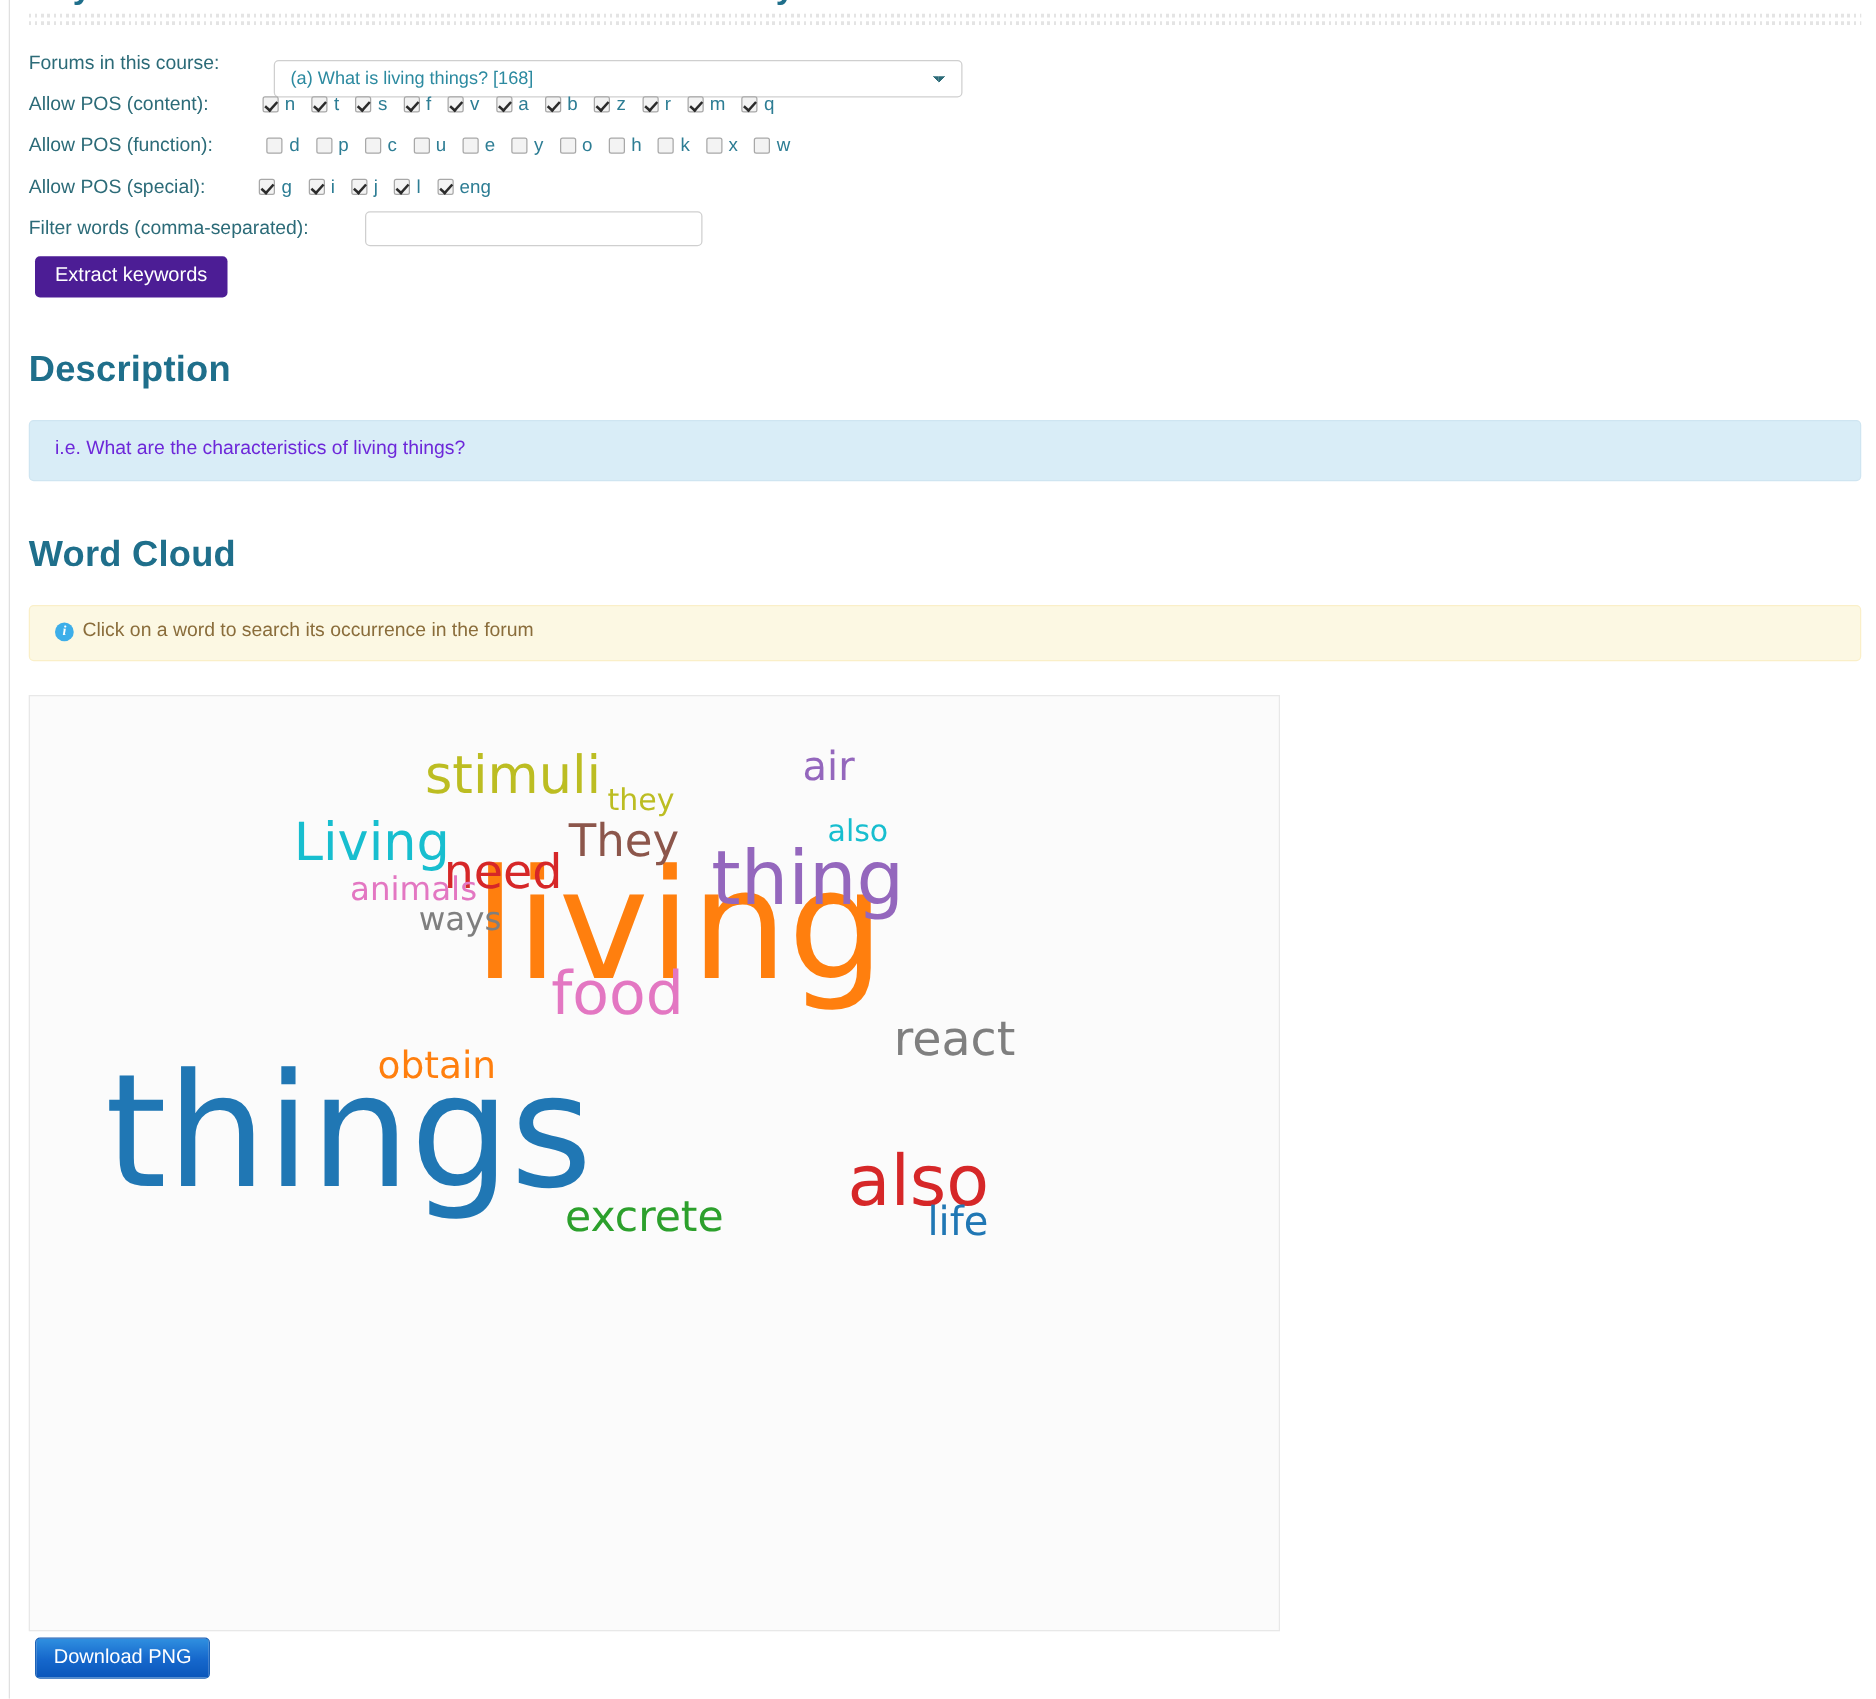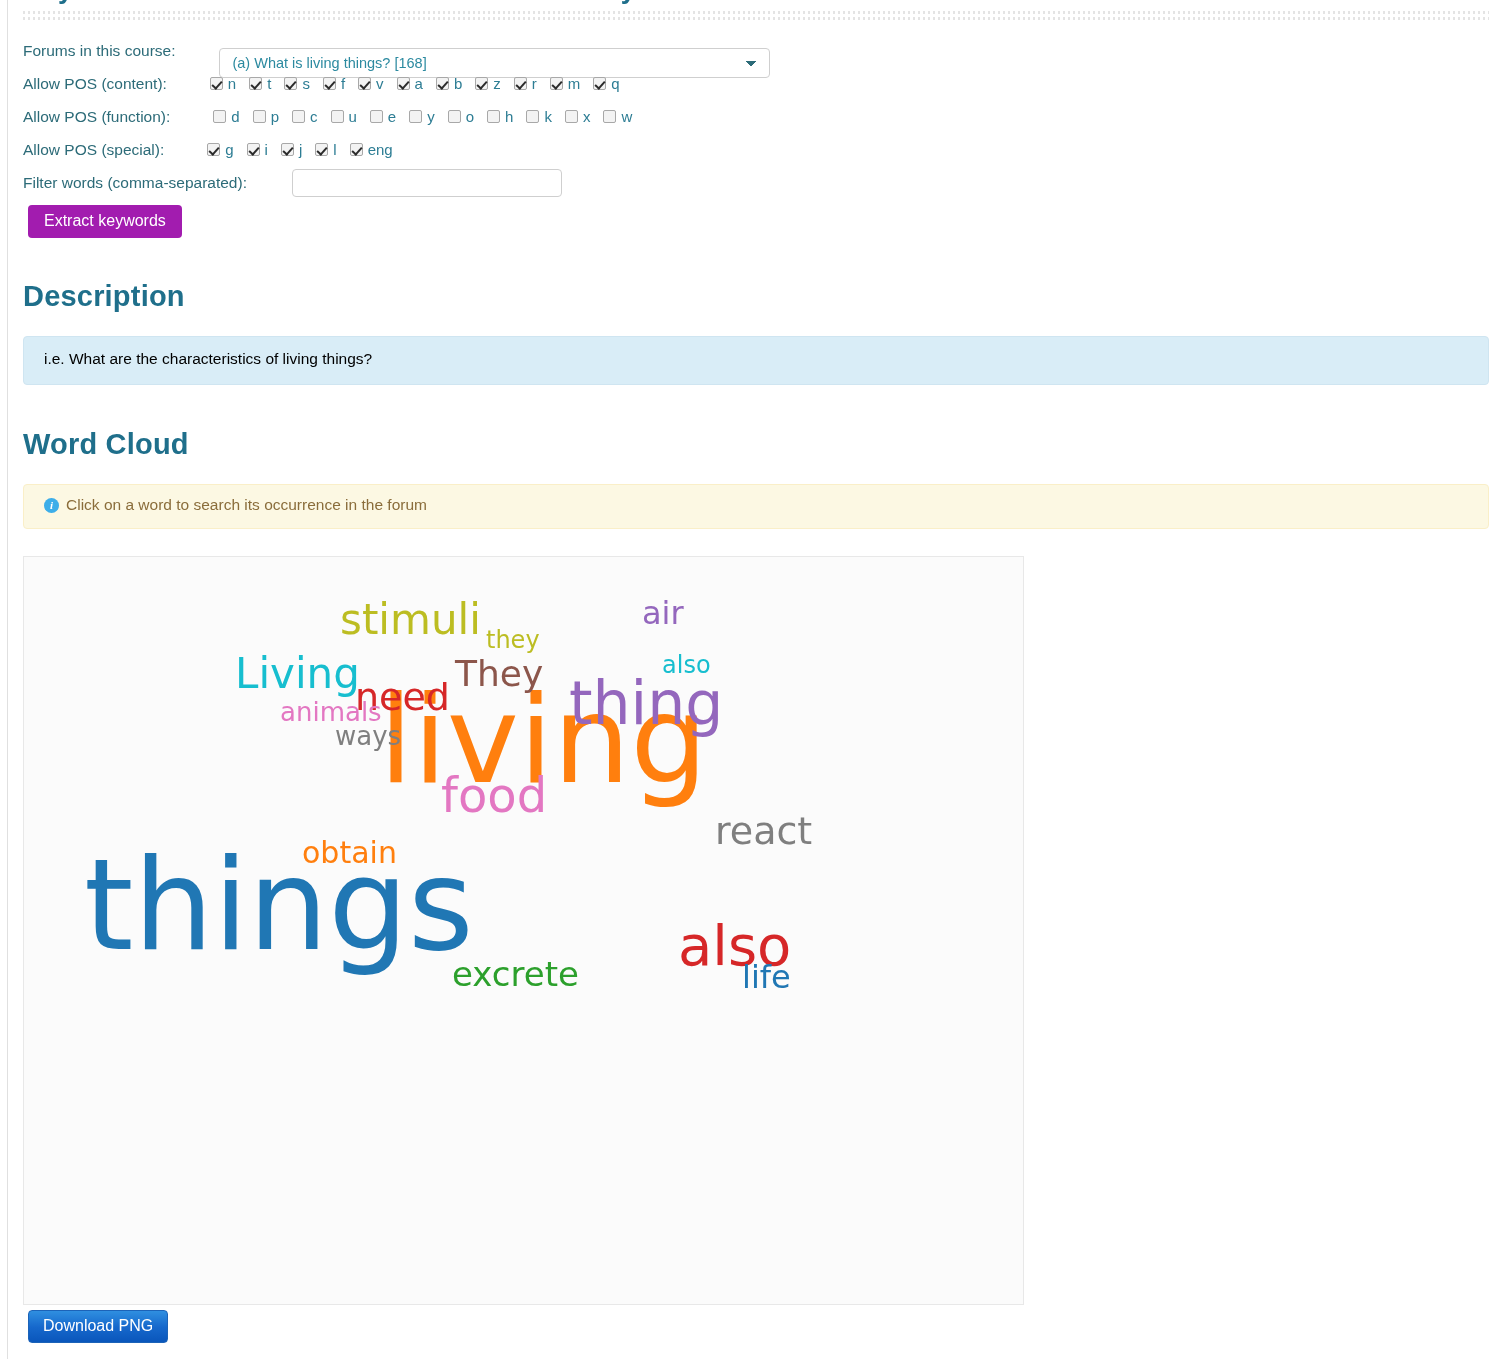--- a/index.html
+++ b/index.html
@@ -159,21 +159,21 @@
     font-size: 14px;
     color: #333;
     padding: 0 8px;
     outline: none;
   }
 
   .btn-extract {
     margin-left: 5px;
     margin-top: 6px;
     padding: 8px 16px 9px 16px;
-    background: #a21caf;
+    background: #4c1d95;
     border: none;
     border-radius: 4px;
     color: #ffffff;
     font-family: "Liberation Sans", sans-serif;
     font-size: 16px;
     cursor: pointer;
     line-height: 1;
   }
 
   h2.section-h {
@@ -194,21 +194,21 @@
     box-sizing: border-box;
     width: 1466px;
     border-radius: 4px;
     font-size: 15.5px;
   }
   #desc-alert {
     top: 336px;
     height: 49px;
     background: #d9edf7;
     border: 1px solid #cfe5f1;
-    color: #000000;
+    color: #6d28d9;
     padding: 13px 0 0 20px;
   }
   #info-alert {
     top: 484px;
     height: 45px;
     background: #fcf8e3;
     border: 1px solid #faefc8;
     color: #8a6d3b;
     padding: 11px 0 0 20px;
     display: flex;

